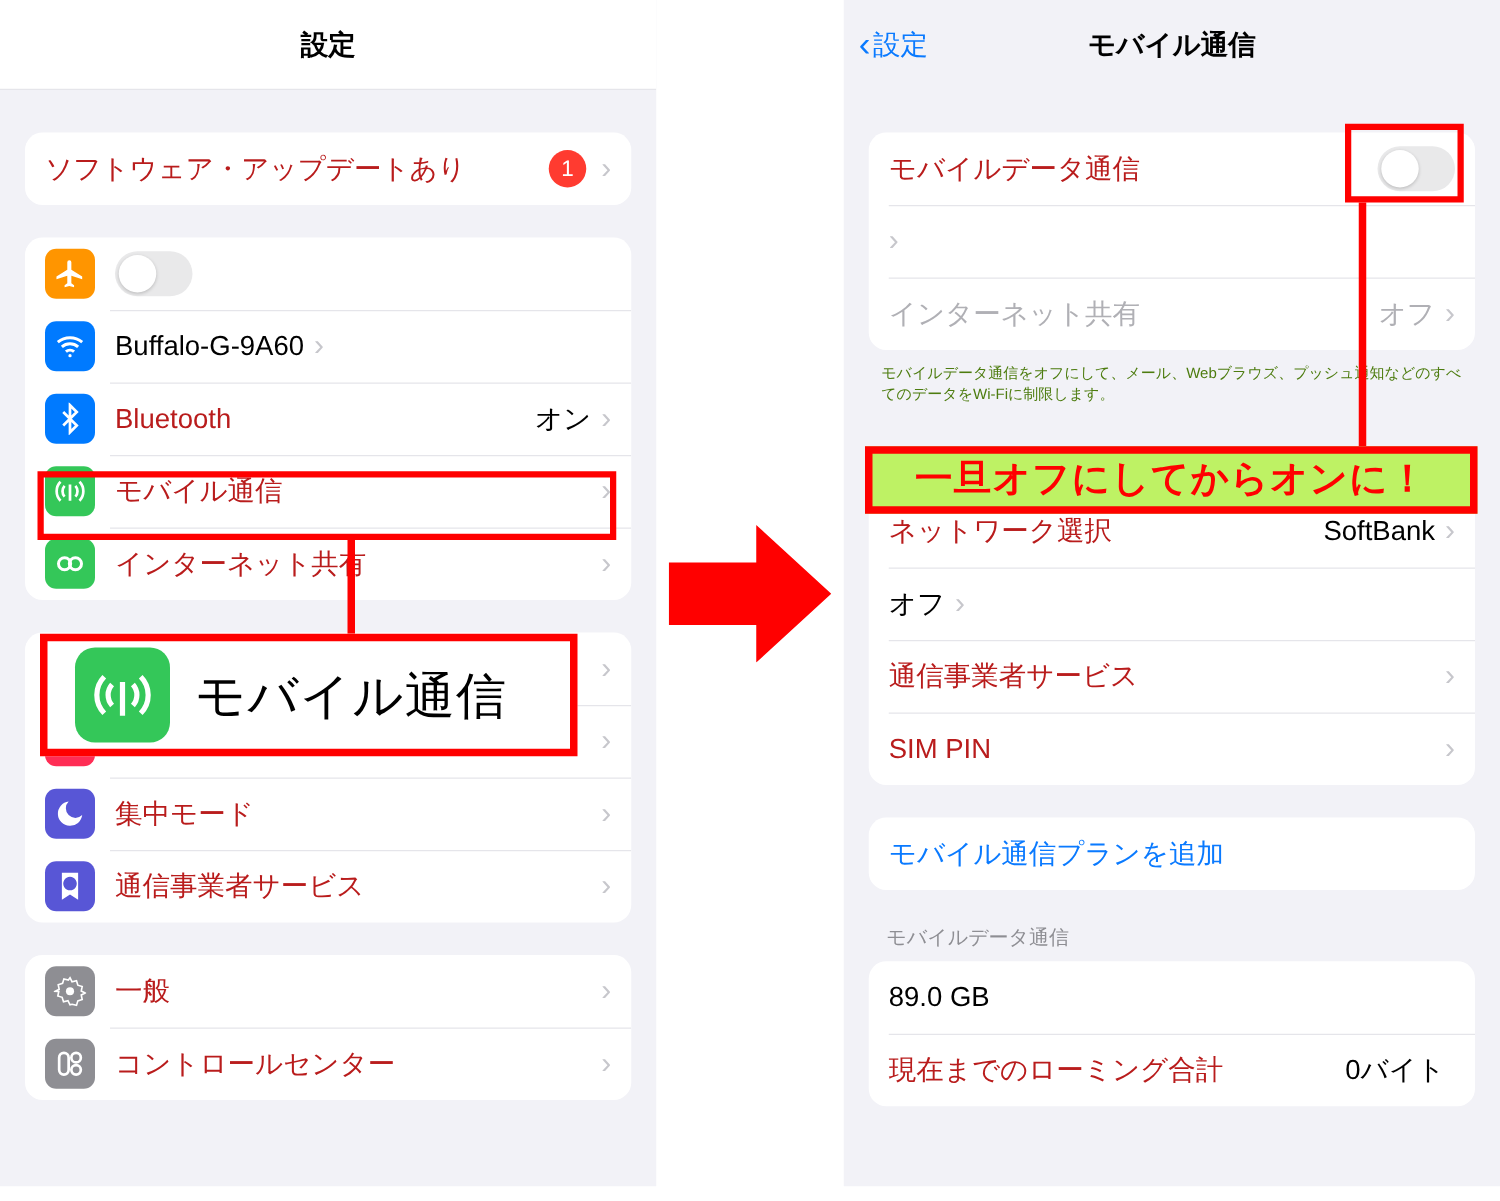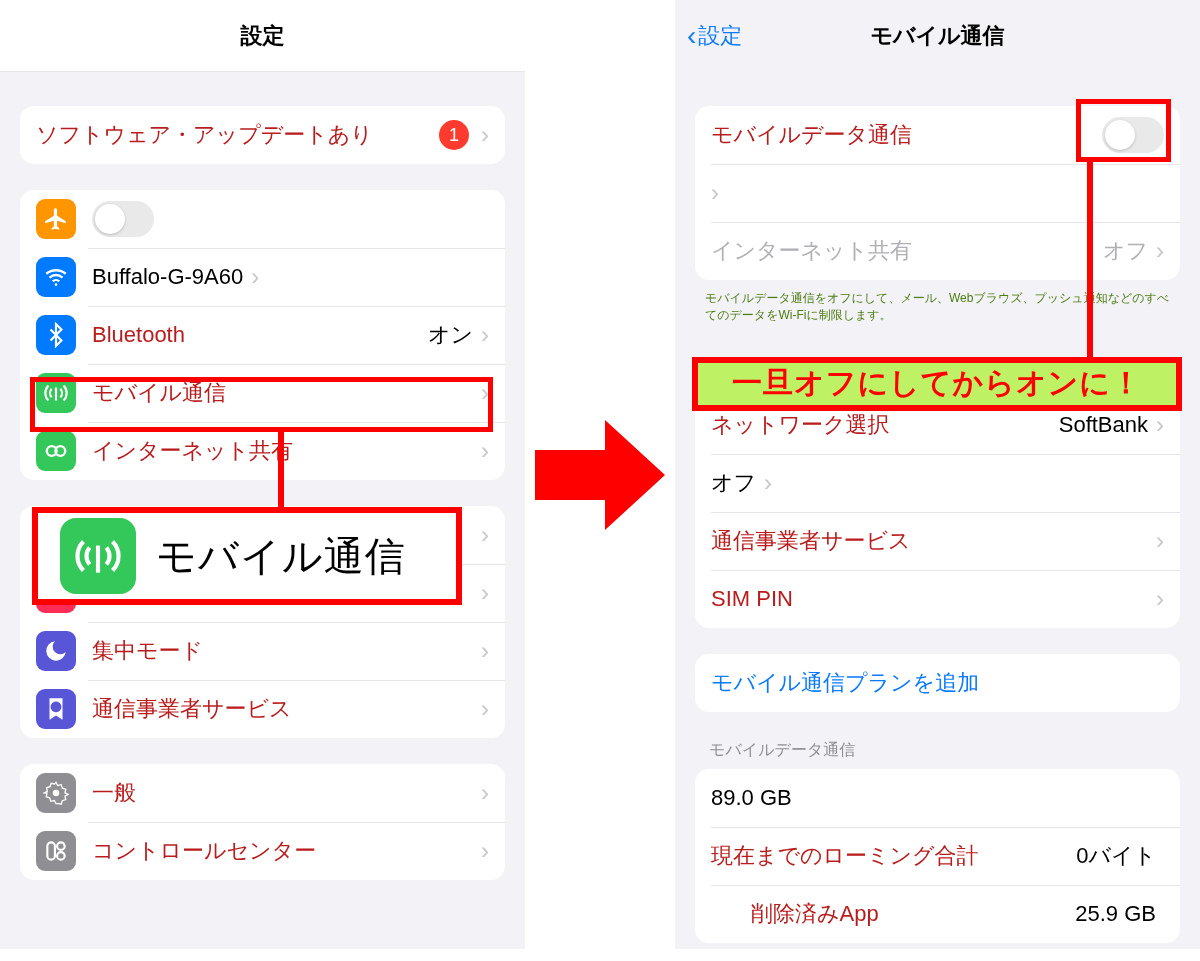--- a/index.html
+++ b/index.html
@@ -340,24 +340,20 @@
 
     <div class="section-header">モバイルデータ通信</div>
     <div class="group" style="margin-top:0;">
       <div class="row noicon">
         <div class="value">89.0 GB</div>
       </div>
       <div class="row noicon">
         <div class="label">現在までのローミング合計</div>
         <div class="value">0バイト</div>
       </div>
-      <div class="row noicon">
-        <div class="label indent">削除済みApp</div>
-        <div class="value">25.9 GB</div>
-      </div>
     </div>
   </div>
 
   <div class="hl" style="left:30px; top:377px; width:463px; height:55px;"></div>
 
   <div class="redline" style="left:278px; top:432px; width:6px; height:75px;"></div>
 
   <div class="callout-big" style="left:32px; top:507px; width:430px; height:98px;">
     <div class="bigicon">
       <svg width="50" height="50" viewBox="0 0 24 24" fill="none" stroke="#fff" stroke-width="2">

